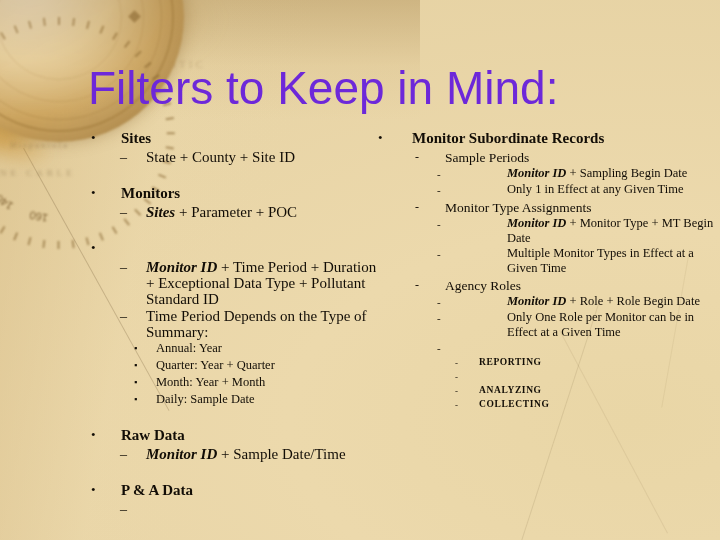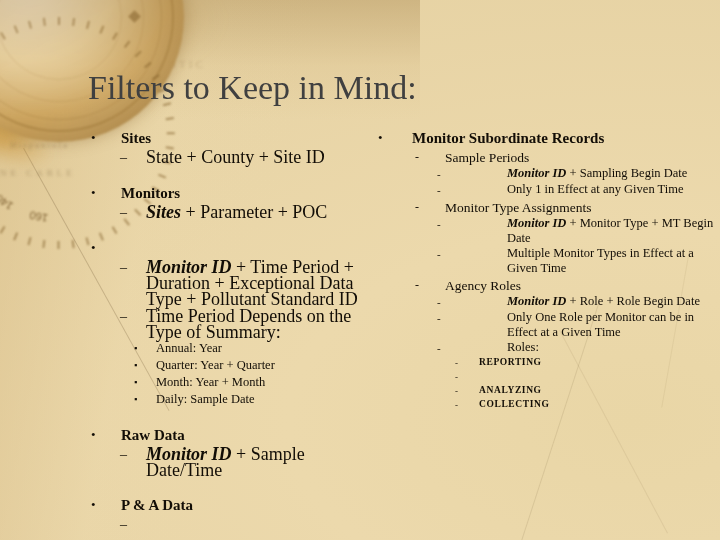--- a/index.html
+++ b/index.html
@@ -112,22 +112,22 @@
   
   .top-shade{
     position:absolute;left:0;top:0;width:420px;height:120px;
     background:linear-gradient(180deg, rgba(150,112,52,.30) 0%, rgba(190,152,90,.10) 55%, rgba(220,190,130,0) 100%);
     pointer-events:none;
   }
 
   
   .title{
     position:absolute;left:88px;top:68px;
-    font-family:Liberation Serif, serif;
-    font-size:34px;line-height:40px;font-weight:400;color:#404040;
+    font-family:Liberation Sans, sans-serif;
+    font-size:46px;line-height:40px;font-weight:400;color:#6d28d9;
     white-space:nowrap;
   }
 
   .col{
     position:absolute;
     color:#120d06;
   }
   .col-left{left:88px;top:128px;width:295px;}
   .col-right{left:375px;top:128px;width:340px;}
 
@@ -138,21 +138,21 @@
 
   
   .l1{margin-top:0;}
   .l1 .mk{width:30px;font-size:13px;line-height:20px;padding-left:3px;}
   .l1 .tx{font-weight:bold;font-size:15px;line-height:20px;}
   .col-right .l1 .mk{width:34px;}
 
   
   .l2{margin-top:1px;}
   .l2 .mk{width:26px;font-size:14px;line-height:17px;padding-left:6px;}
-  .l2 .tx{font-size:18px;line-height:16px;}
+  .l2 .tx{font-size:15px;line-height:16px;}
 
   
   .col-right .l2 .mk{width:30px;font-size:12px;line-height:17px;padding-left:10px;}
   .col-right .l2 .tx{font-size:13.5px;line-height:17px;}
 
   
   .l3{margin-top:0;}
   .l3 .mk{width:22px;font-size:9px;line-height:17px;padding-left:4px;}
   .l3 .tx{font-size:12.5px;line-height:16px;}
   .col-right .l3 .mk{width:26px;font-size:11px;line-height:16px;padding-left:10px;}
@@ -347,21 +347,20 @@
       <div class="row l3 ind-r2">
         <span class="mk">-</span>
         <span class="tx"><span class="em">Monitor ID</span><span> + Role + Role Begin Date</span></span>
       </div>
       <div class="row l3 ind-r2">
         <span class="mk">-</span>
         <span class="tx"><span>Only One Role per Monitor can be in Effect at a Given Time</span></span>
       </div>
       <div class="row l3 ind-r2">
         <span class="mk">-</span>
-        <span class="tx"><span>Roles:</span></span>
       </div>
       <div class="row l4 ind-r3">
         <span class="mk">-</span>
         <span class="tx"><span>REPORTING</span></span>
       </div>
       <div class="row l4 ind-r3">
         <span class="mk">-</span>
       </div>
       <div class="row l4 ind-r3">
         <span class="mk">-</span>

